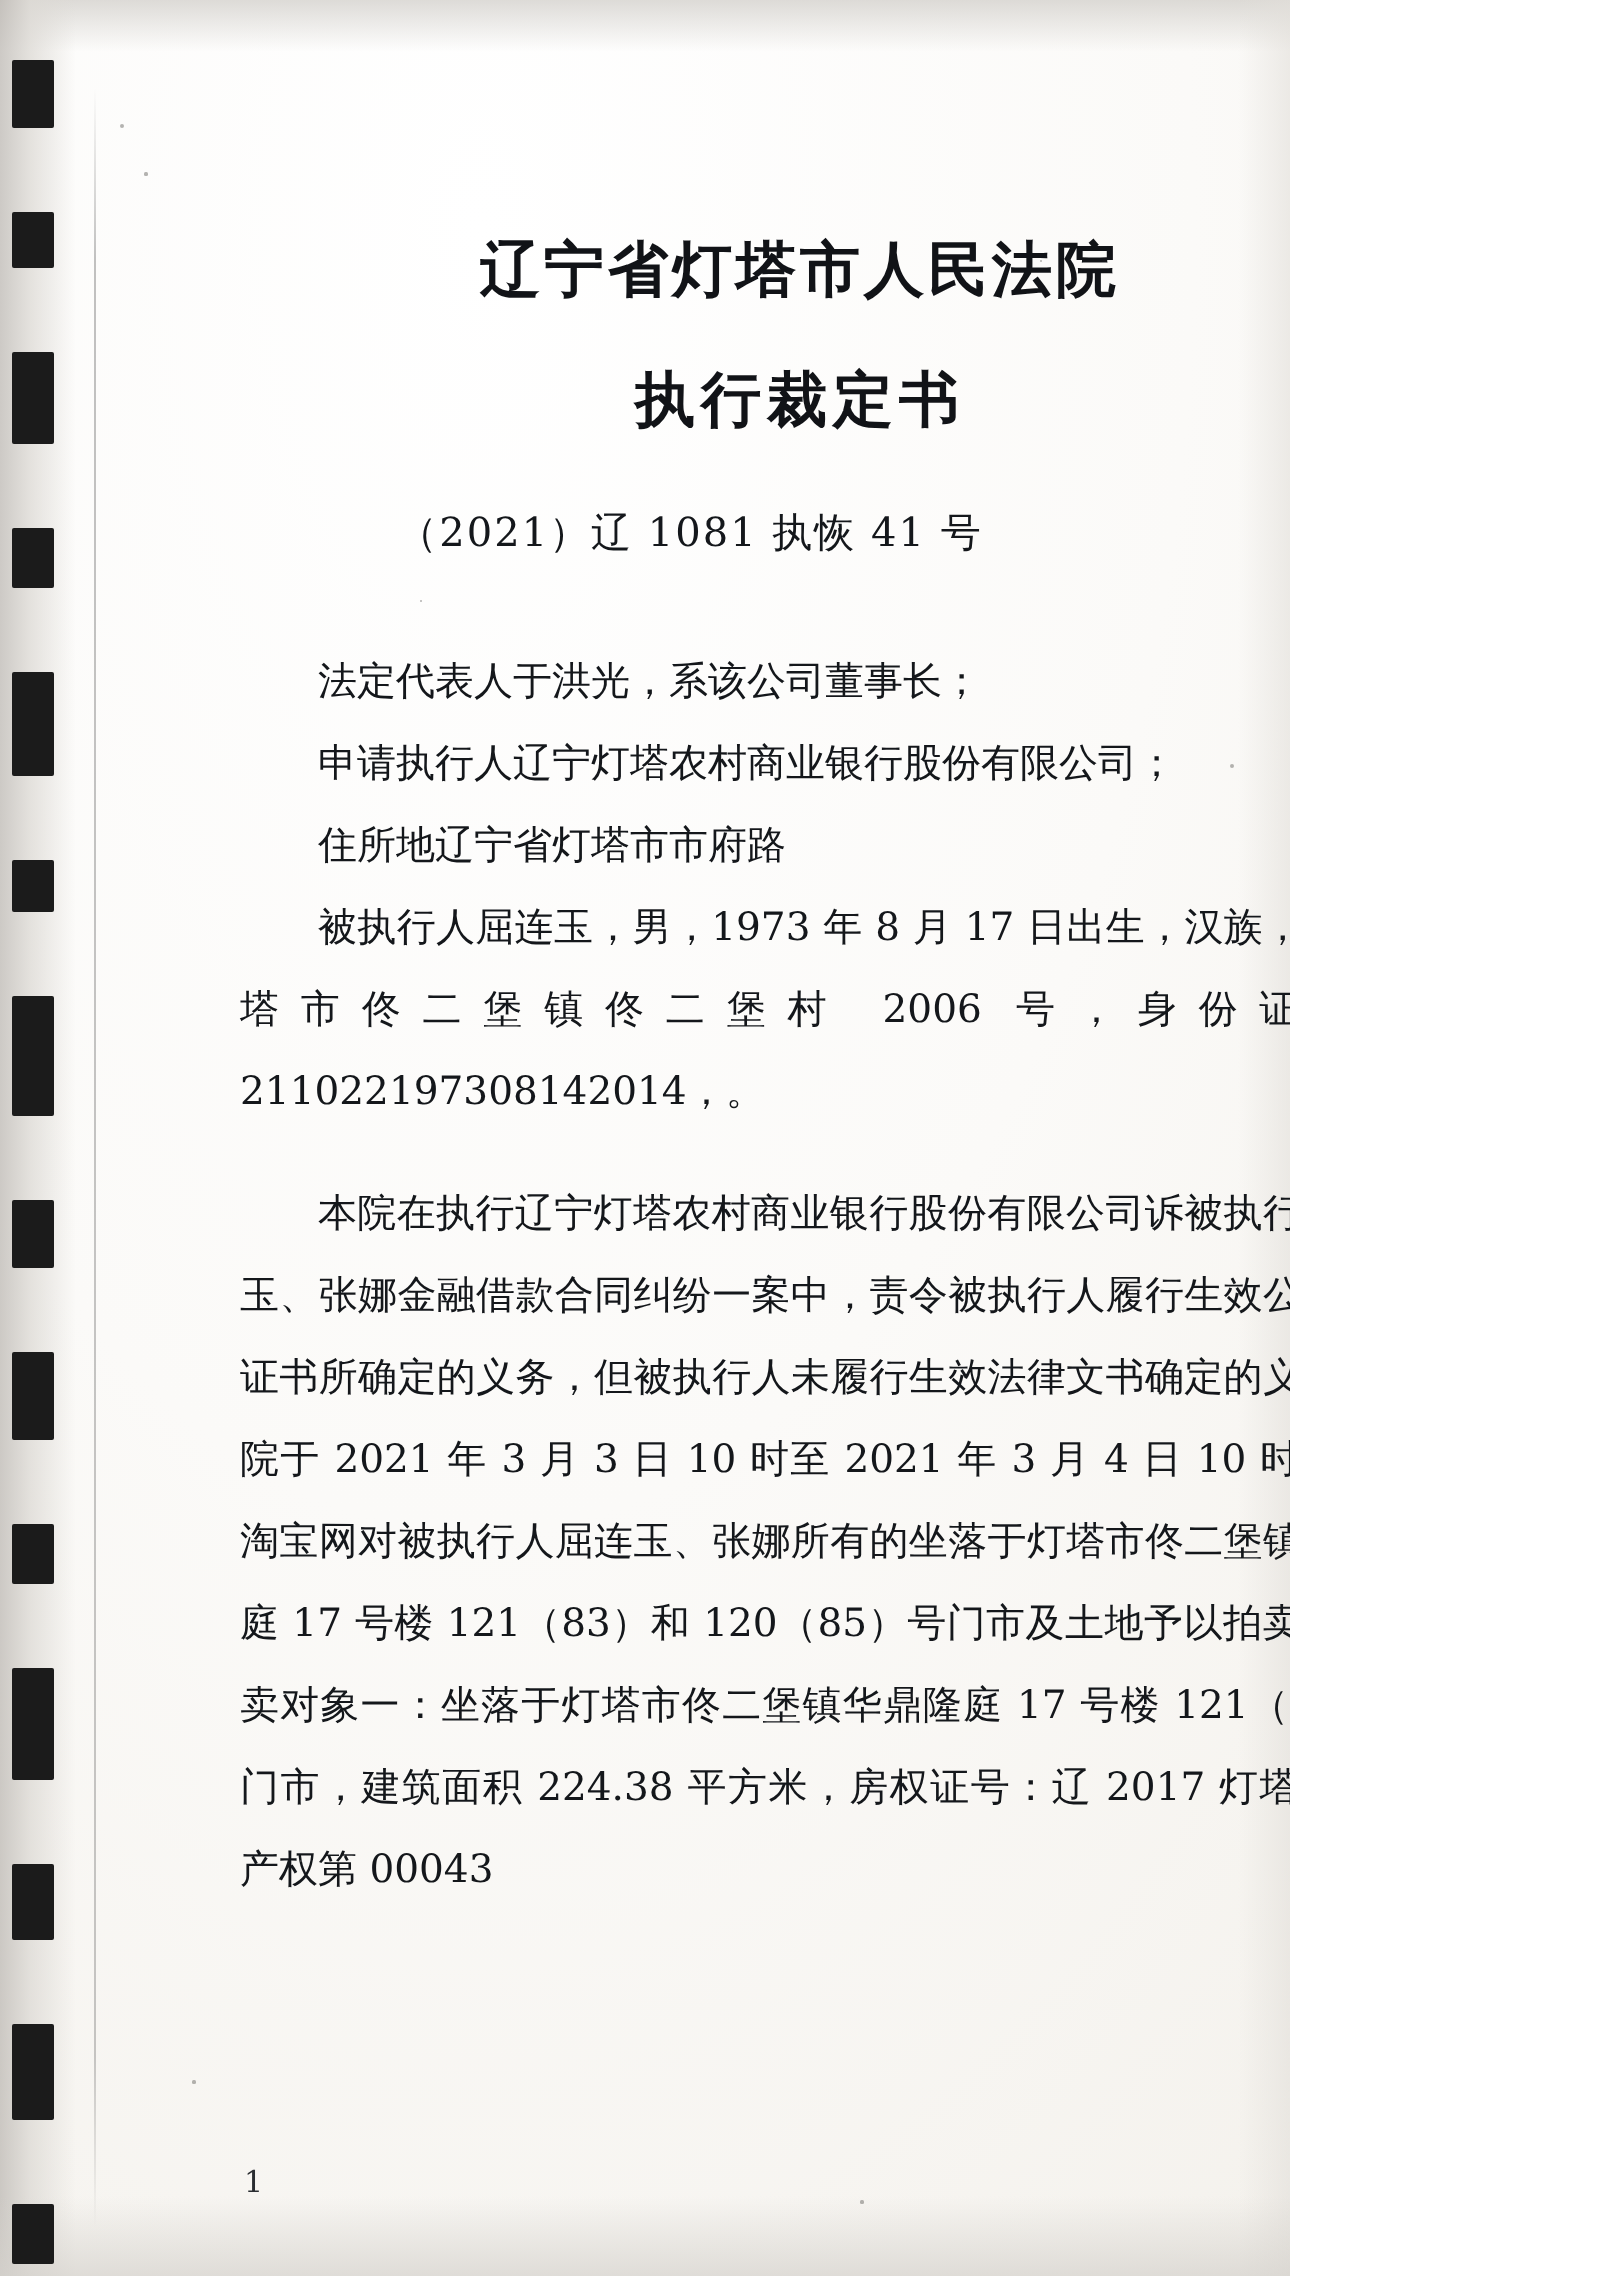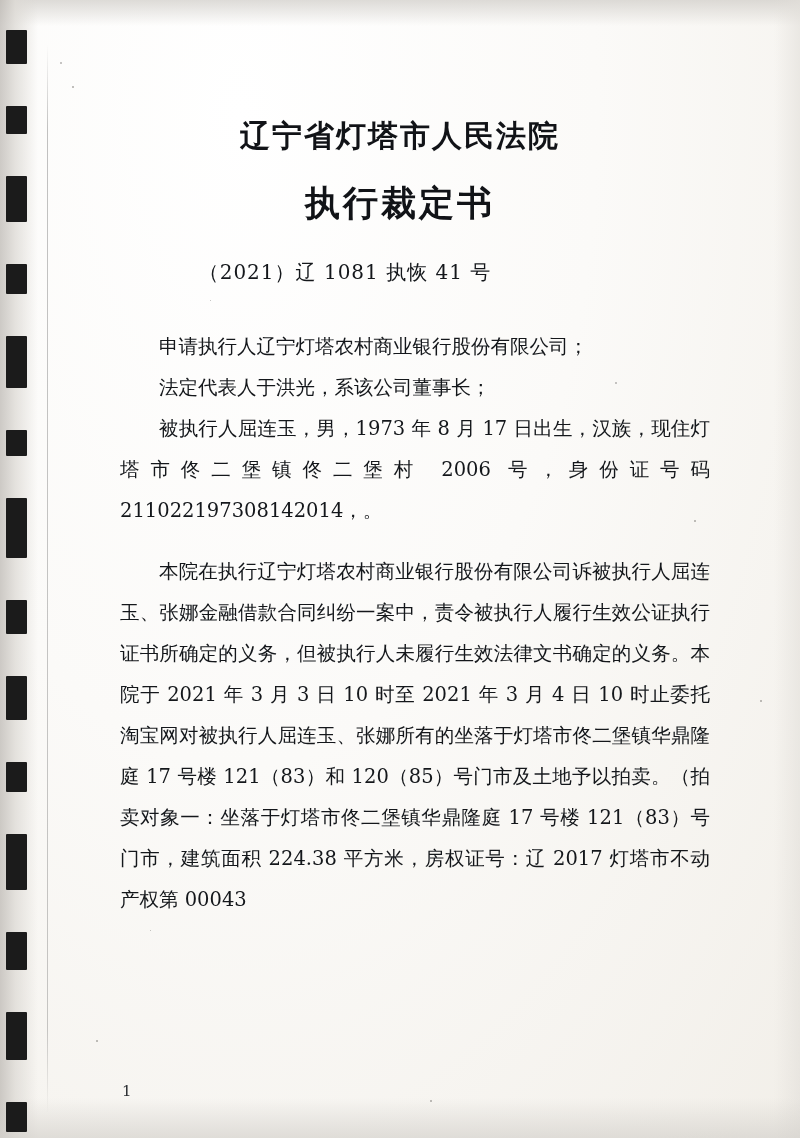--- a/index.html
+++ b/index.html
@@ -2,21 +2,21 @@
 <html><head>
 <meta charset="utf-8">
 <style>
   html, body {
     margin: 0;
     padding: 0;
     background: #ffffff;
   }
   #page {
     position: relative;
-    width: 800px;
+    width: 645px;
     height: 1138px;
     background: #c4b5fd;
     overflow: hidden;
     font-family: "DejaVu Sans", "Liberation Sans", sans-serif;
   }
   
   .sheet {
     position: absolute;
     top: 0; left: 0;
     width: 800px;
@@ -90,21 +90,21 @@
   }
   .doc-title {
     font-size: 30px;
     font-weight: bold;
     letter-spacing: 2px;
     color: #111317;
     line-height: 1.2;
   }
   .doc-subtitle {
     margin-top: 26px;
-    font-size: 35px;
+    font-size: 30px;
     font-weight: bold;
     letter-spacing: 3px;
     color: #111317;
     text-align: center;
   }
   .case-number {
     margin-top: 32px;
     text-align: center;
     padding-right: 110px;
     font-size: 20px;
@@ -175,22 +175,23 @@
 
   <div class="doc">
     <div class="title-block">
       <div class="doc-title">辽宁省灯塔市人民法院</div>
       <div class="doc-subtitle">执行裁定书</div>
     </div>
 
     <div class="case-number">（2021）辽 1081 执恢 41 号</div>
 
     <div class="body-block">
+      <p class="para" style="text-indent:2em;">法定代表人于洪光，系该公司董事长；</p>
       <p class="para" style="text-indent:2em;">申请执行人辽宁灯塔农村商业银行股份有限公司；</p>
-      <p class="para" style="text-indent:2em;">法定代表人于洪光，系该公司董事长；</p>
+      <p class="para" style="text-indent:2em;">住所地辽宁省灯塔市市府路</p>
       <p class="para">被执行人屈连玉，男，1973 年 8 月 17 日出生，汉族，现住灯塔市佟二堡镇佟二堡村 2006 号，身份证号码 211022197308142014，。</p>
       <p class="para gap">本院在执行辽宁灯塔农村商业银行股份有限公司诉被执行人屈连玉、张娜金融借款合同纠纷一案中，责令被执行人履行生效公证执行证书所确定的义务，但被执行人未履行生效法律文书确定的义务。本院于 2021 年 3 月 3 日 10 时至 2021 年 3 月 4 日 10 时止委托淘宝网对被执行人屈连玉、张娜所有的坐落于灯塔市佟二堡镇华鼎隆庭 17 号楼 121（83）和 120（85）号门市及土地予以拍卖。（拍卖对象一：坐落于灯塔市佟二堡镇华鼎隆庭 17 号楼 121（83）号门市，建筑面积 224.38 平方米，房权证号：辽 2017 灯塔市不动产权第 00043</p>
     </div>
 
     <div class="page-number">1</div>
   </div>
 <div class="speckle" style="left: 60px; top: 62px; width: 2px; height: 2px;"></div>
     <div class="speckle" style="left: 72px; top: 86px; width: 1.5px; height: 1.5px;"></div>
     <div class="speckle" style="left: 615px; top: 382px; width: 2px; height: 2px;"></div>
     <div class="speckle" style="left: 694px; top: 520px; width: 1.5px; height: 1.5px;"></div>

